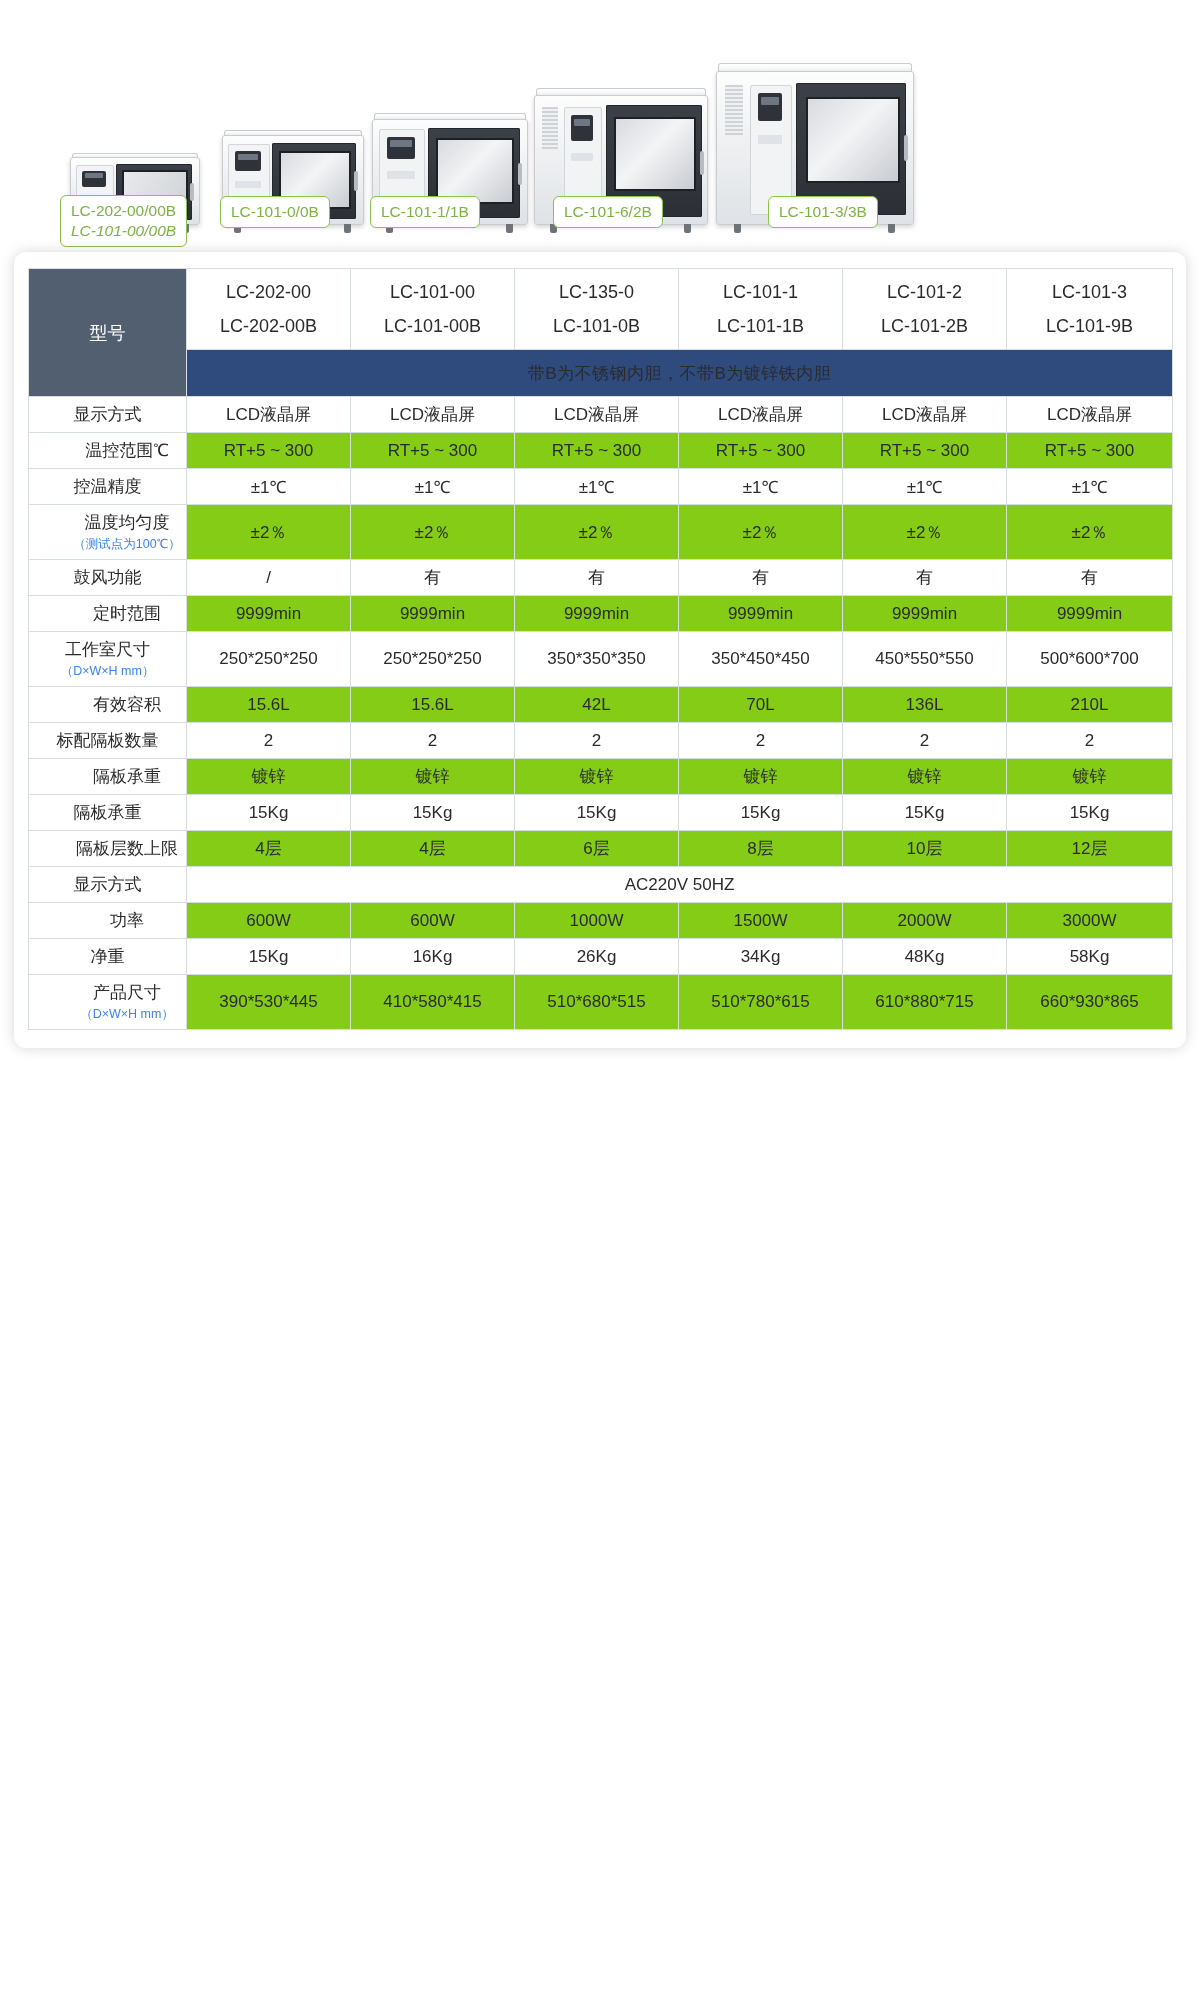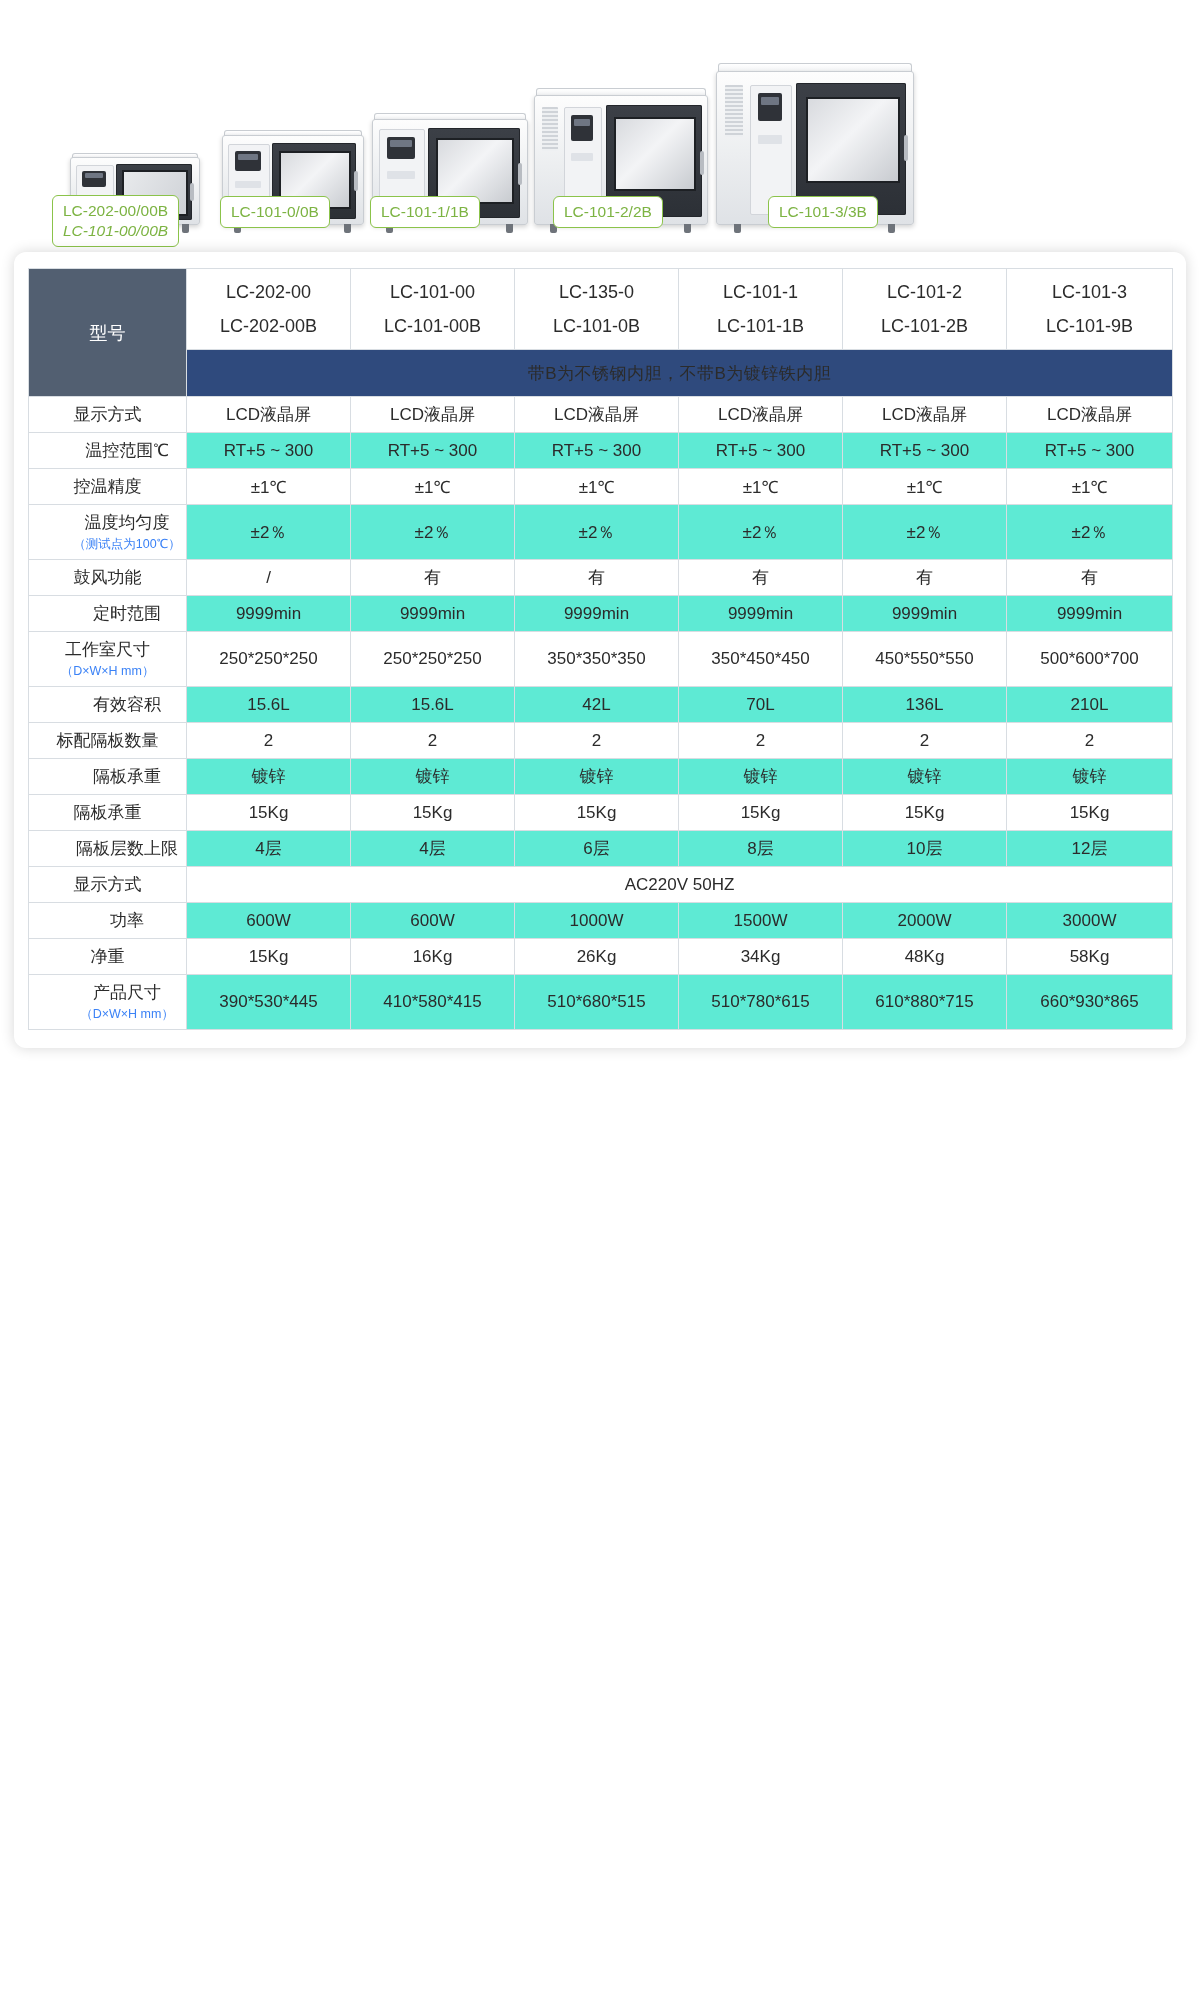--- a/index.html
+++ b/index.html
@@ -142,21 +142,21 @@
   }
   table.spec td {
     border: 1px solid #d8dde2;
     text-align: center;
     vertical-align: middle;
     font-size: 17px;
     color: #2b2b2b;
     padding: 6px 2px;
     background: #ffffff;
   }
-  table.spec tr.alt td { background: #5eead4; }
+  table.spec tr.alt td { background: #84cc16; }
   td.rowhead {
     width: 158px;
     background: #ffffff !important;
     font-size: 17px;
     margin-top: 8px;
   }
   tr.alt td.rowhead { background: #ffffff !important; padding-left: 41px; }
   td.rowhead .sub {
     display: block;
     font-size: 12.5px;
@@ -268,32 +268,32 @@
         <div class="screen" style="left:42px; top:20px; width:24px; height:28px;"></div>
         <div class="knobrow" style="left:42px; top:62px; width:24px; height:9px;"></div>
         <div class="door" style="left:80px; top:10px; width:110px; height:132px;"></div>
         <div class="window" style="left:90px; top:24px; width:90px; height:82px;"></div>
         <div class="handle" style="left:188px; top:62px; width:4px; height:26px;"></div>
         <div class="leg" style="left:18px;"></div>
         <div class="leg" style="left:172px;"></div>
       </div>
     </div>
 
-    <div class="label" style="left:52px; top:195px;">
+    <div class="label" style="left:60px; top:195px;">
       <span class="l1">LC-202-00/00B</span>
       <span class="l2">LC-101-00/00B</span>
     </div>
     <div class="label" style="left:220px; top:196px;">
       <span class="l1">LC-101-0/0B</span>
     </div>
     <div class="label" style="left:370px; top:196px;">
       <span class="l1">LC-101-1/1B</span>
     </div>
     <div class="label" style="left:553px; top:196px;">
-      <span class="l1">LC-101-2/2B</span>
+      <span class="l1">LC-101-6/2B</span>
     </div>
     <div class="label" style="left:768px; top:196px;">
       <span class="l1">LC-101-3/3B</span>
     </div>
   </div>
 
   <div class="card">
     <table class="spec">
       <colgroup>
         <col style="width:158px">

